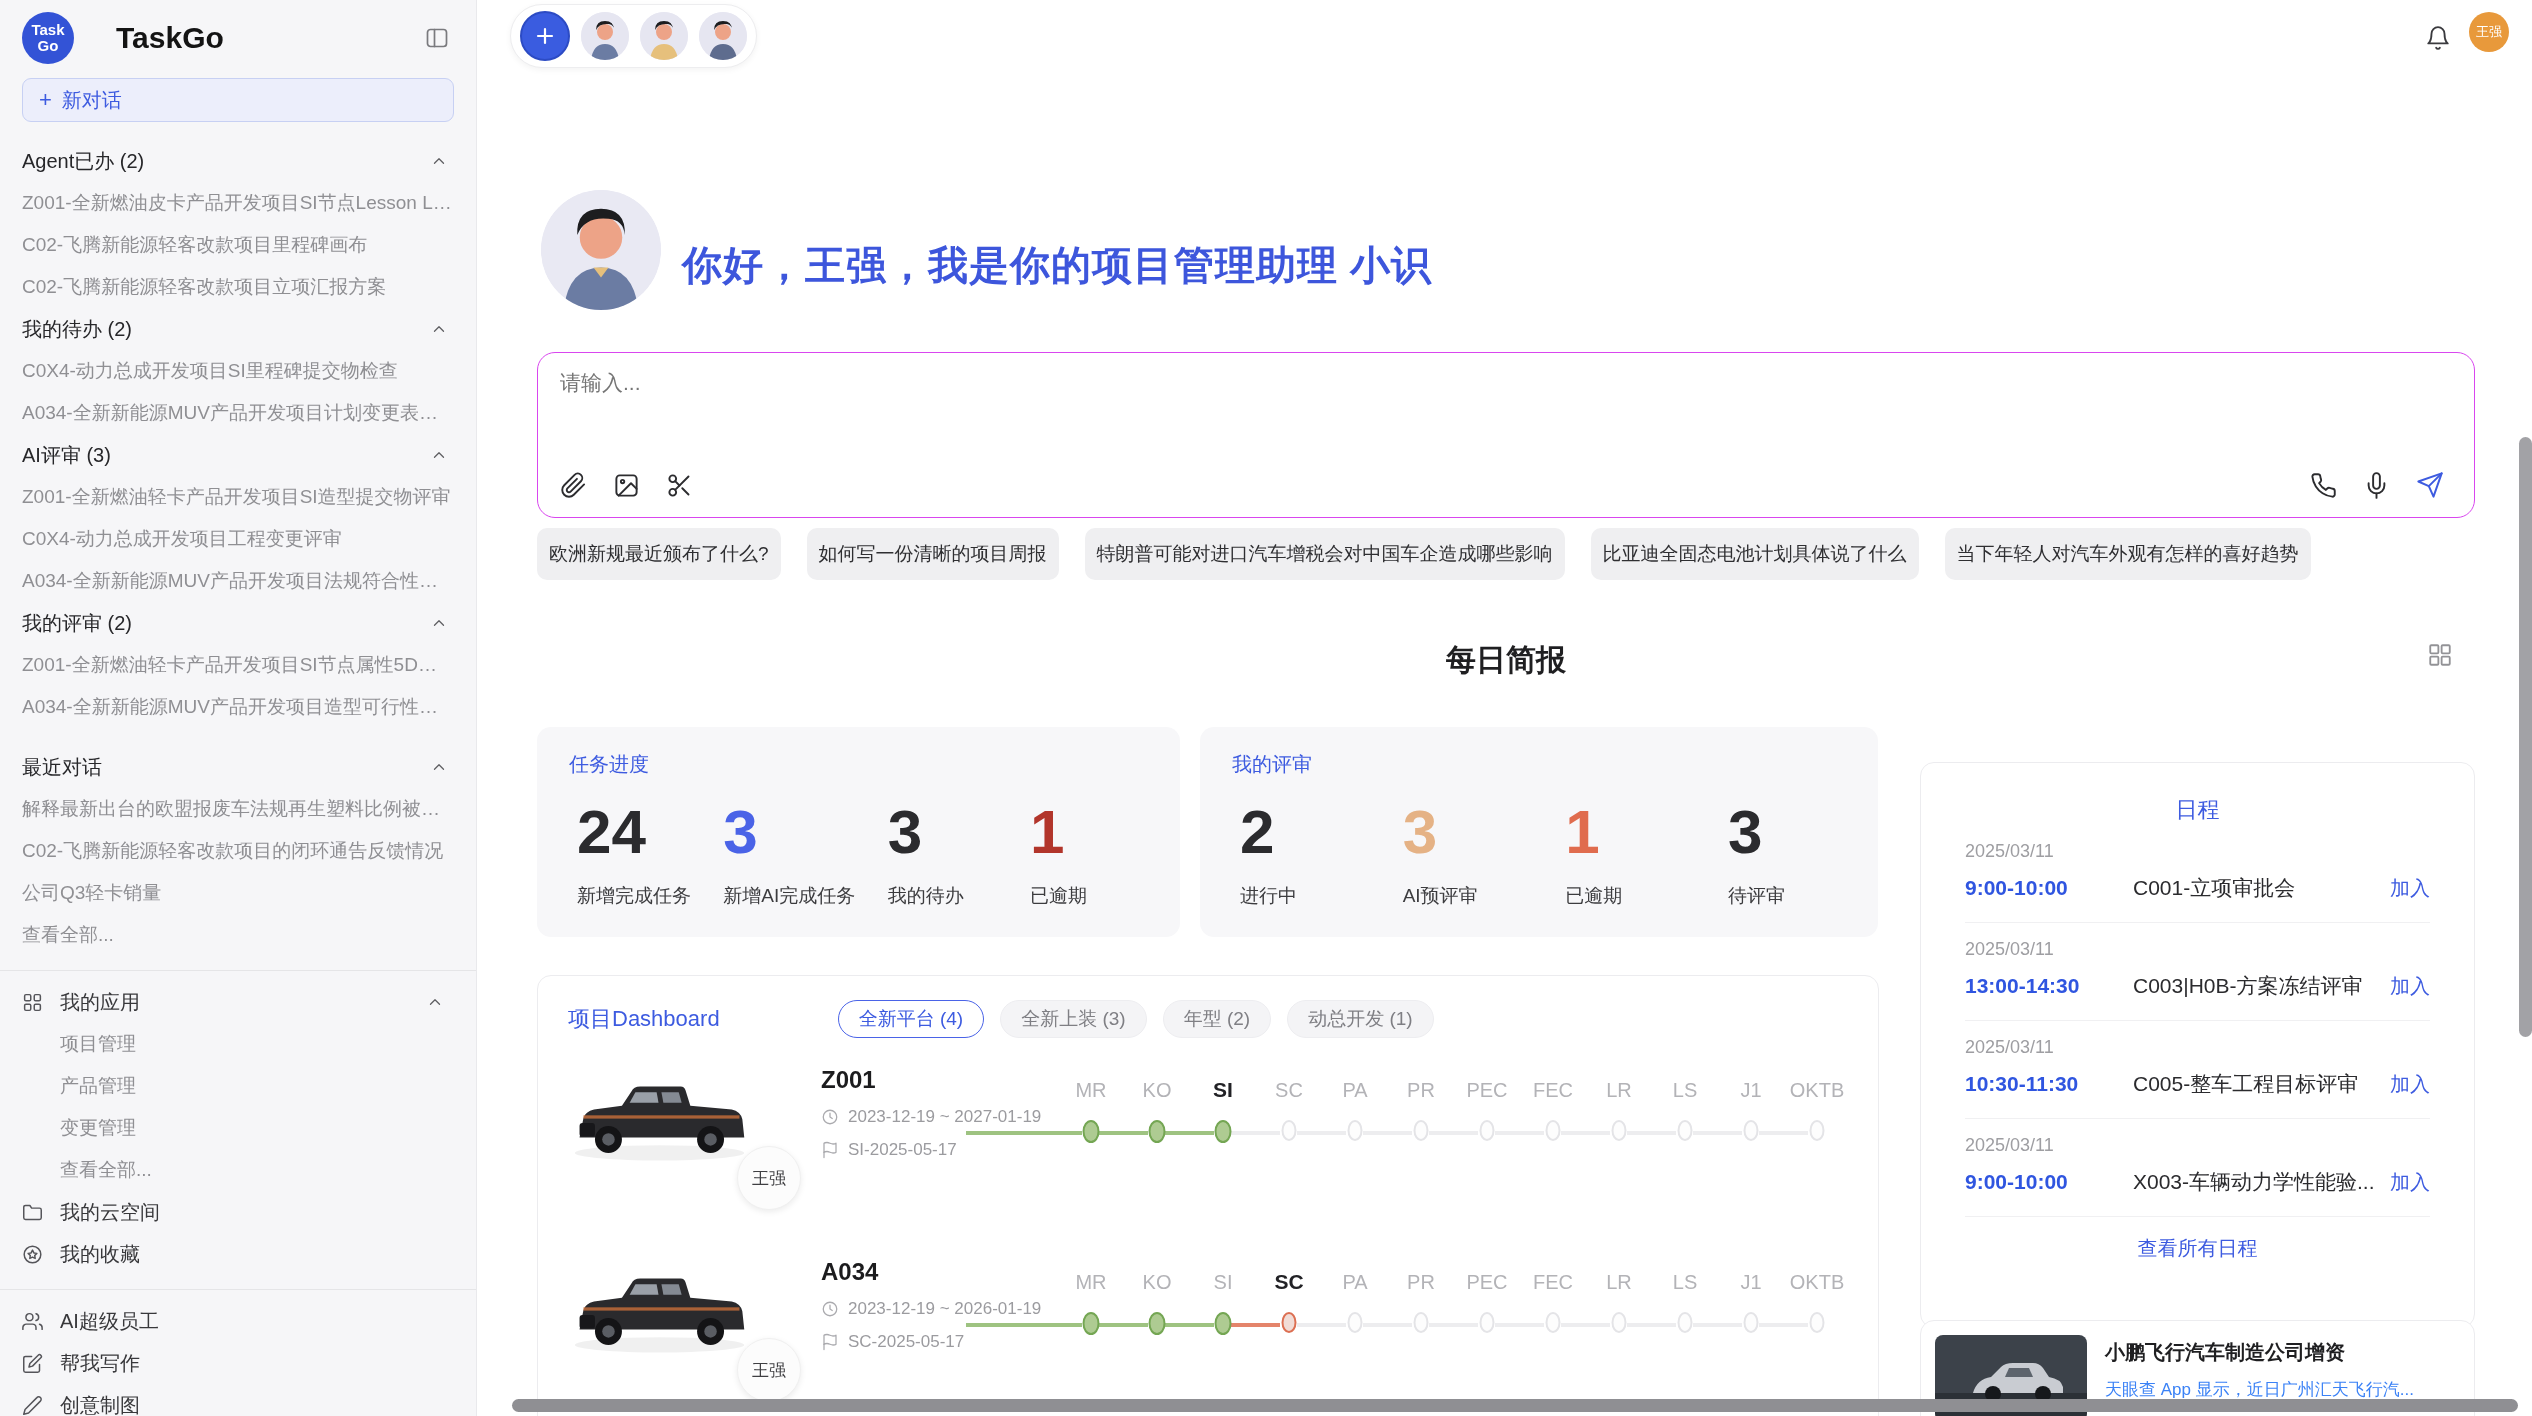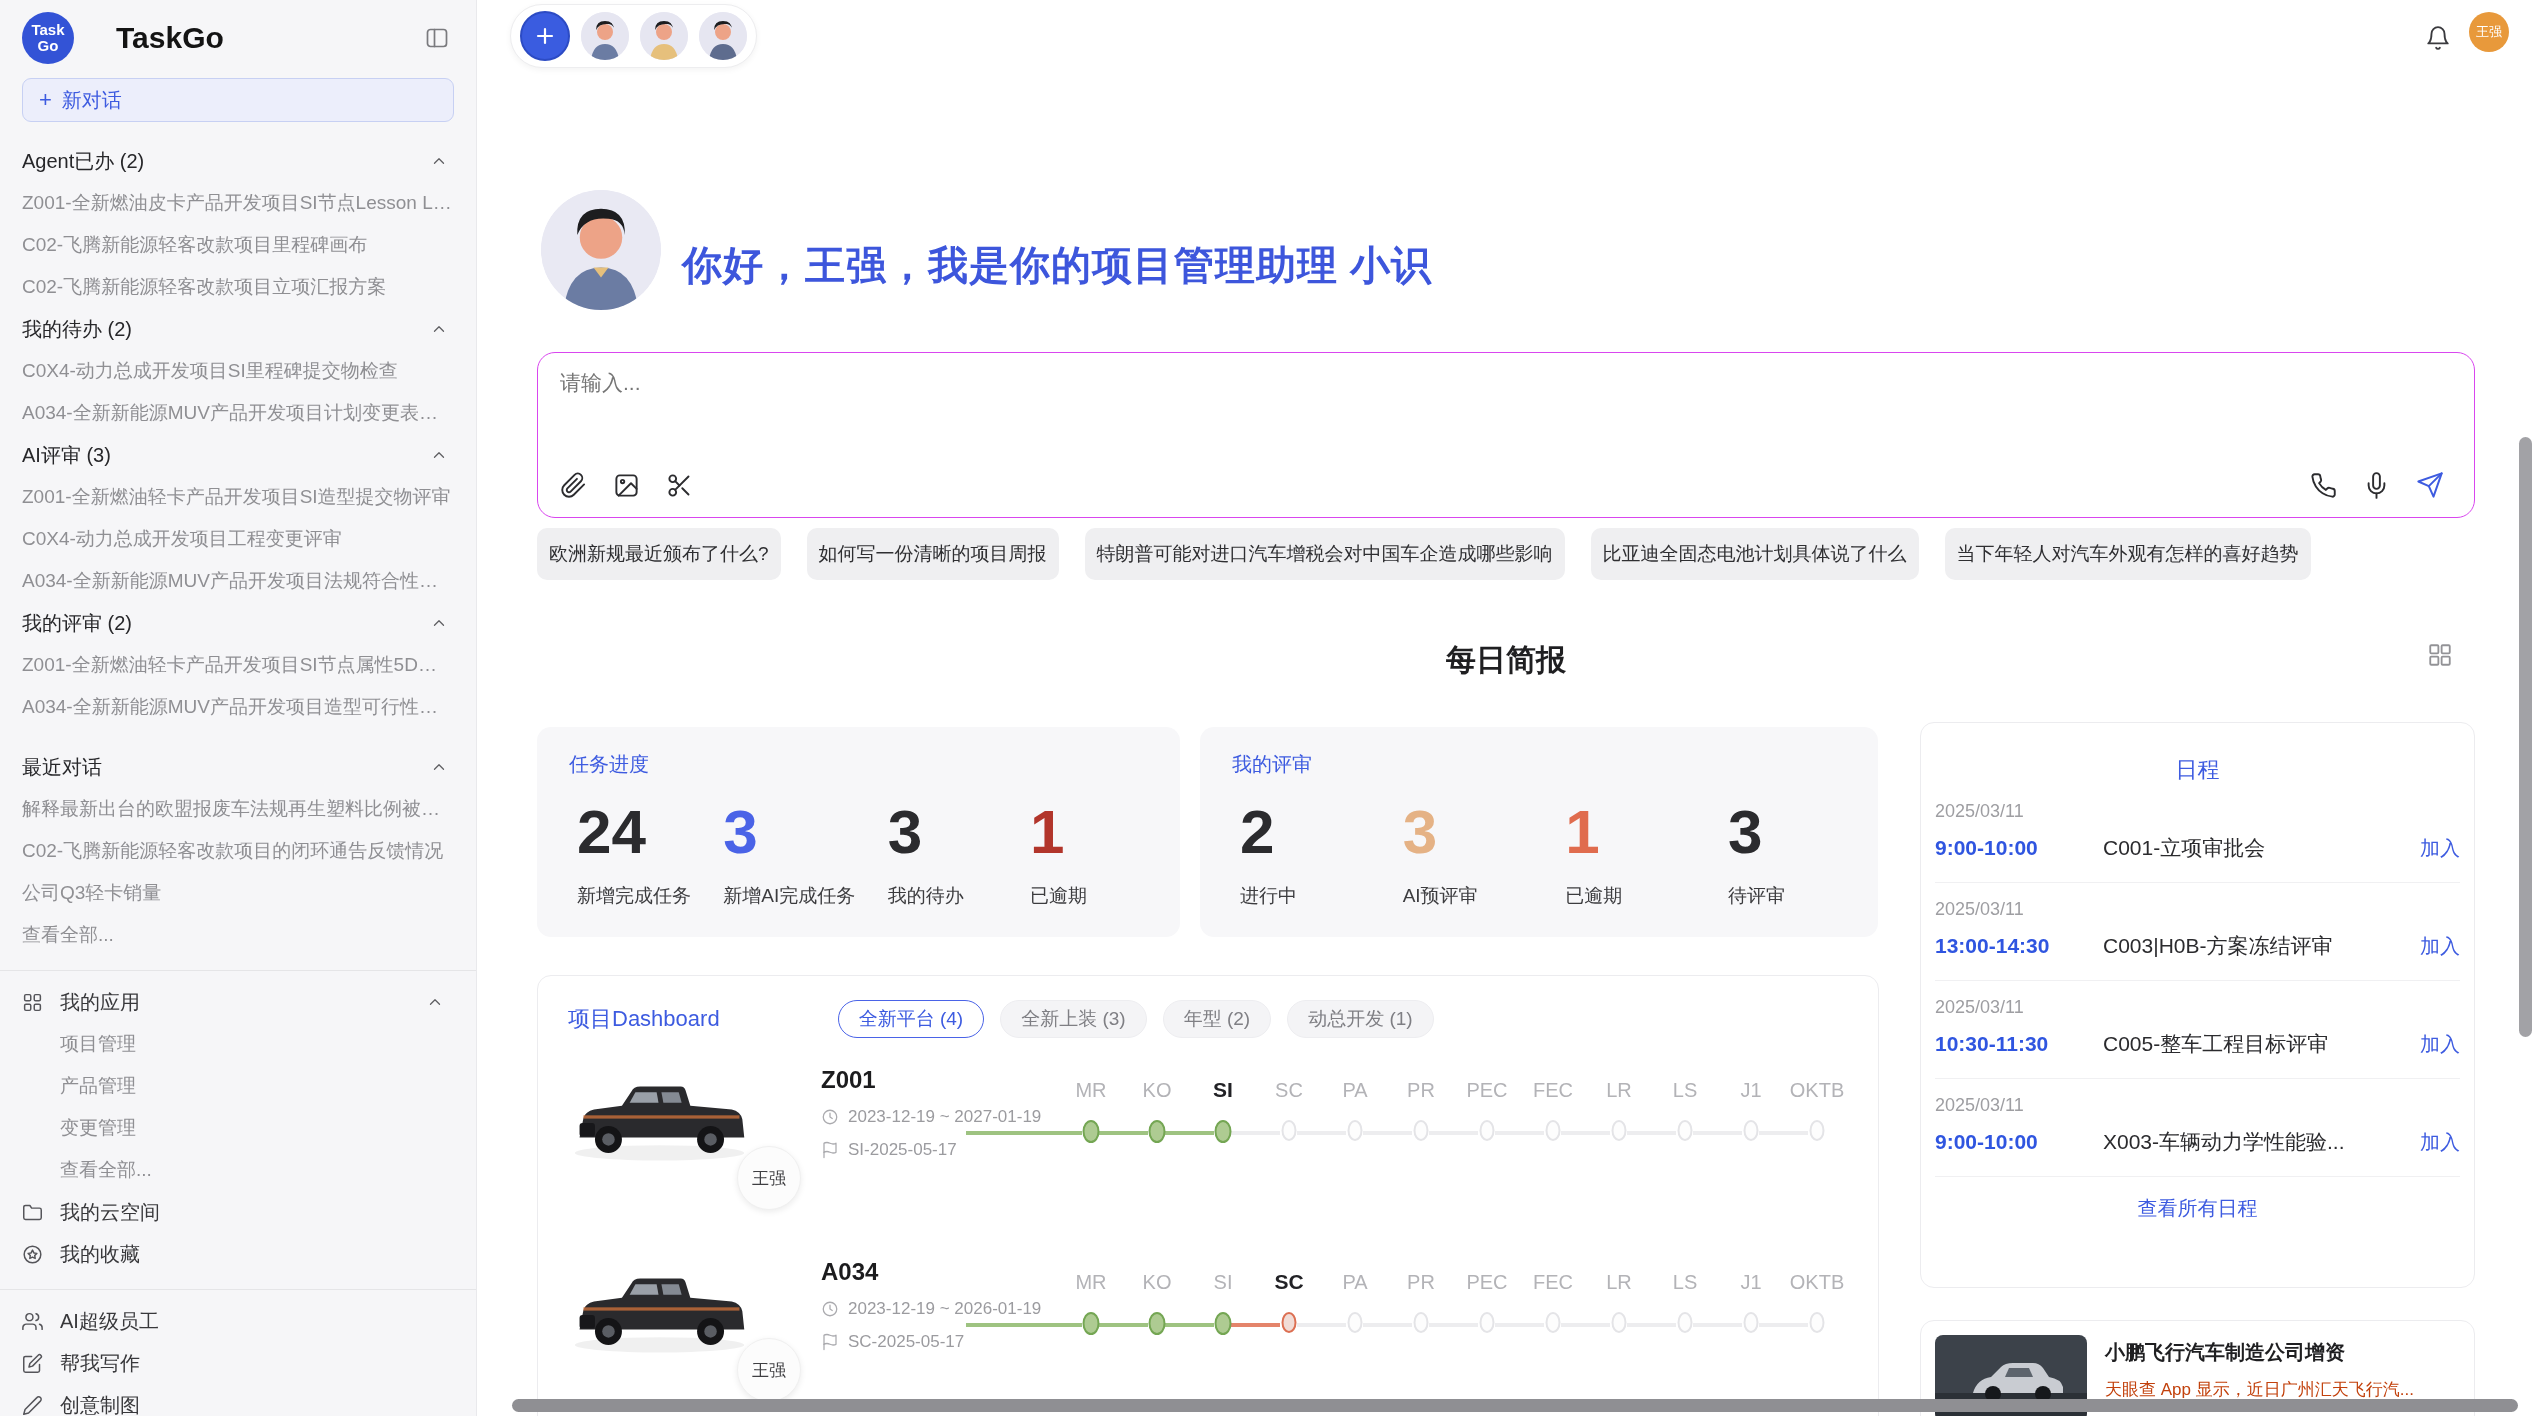--- a/index.html
+++ b/index.html
@@ -114,36 +114,36 @@
   .ms-line { position:absolute; top:15px; left:-25px; width:49px; height:4px; }
   .ms-line.lead { left:-92px; width:116px; }
   .line-green { background:#9ec381; } .line-gray { background:#ededef; } .line-red { background:#e4846b; }
   .ms-node { position:absolute; left:50%; top:4px; transform:translateX(-50%); z-index:1;
     border-radius:50%; }
   .ms-node.done { width:17px; height:23px; background:#aecb92; border:2px solid #74a653; }
   .ms-node.todo { width:15px; height:21px; background:#fdfdfd; border:2px solid #e4e4e7; }
   .ms-node.late { width:15px; height:21px; background:#f1dcd6; border:2px solid #dc6f52; }
 
   
-  .sched-card { position:absolute; left:1443px; top:722px; width:555px; height:566px;
-    border:1px solid #ececef; border-radius:14px; background:#fff; padding:0 14px; }
+  .sched-card { position:absolute; left:1443px; top:762px; width:555px; height:566px;
+    border:1px solid #ececef; border-radius:14px; background:#fff; padding:0 44px; }
   .sched-title { text-align:center; font-size:22px; color:#3d5be0; font-weight:500; margin-top:32px; }
   .sched-item { padding:16px 0 20px; border-bottom:1px solid #f0f0f2; }
   .sched-date { font-size:18px; color:#9e9ea2; }
   .sched-line { display:flex; align-items:center; margin-top:12px; }
   .sched-time { width:168px; font-size:21px; font-weight:700; color:#2f55e0; }
   .sched-name { flex:1; font-size:21px; color:#2b2b2e; white-space:nowrap; overflow:hidden; text-overflow:ellipsis; }
   .sched-join { font-size:20px; color:#3d5be0; cursor:pointer; }
   .sched-viewall { text-align:center; font-size:20px; color:#3d5be0; margin-top:18px; cursor:pointer; }
 
   .news-card { position:absolute; left:1443px; top:1320px; width:555px; height:140px;
     border:1px solid #ececef; border-radius:14px; background:#fff; display:flex; padding:14px; gap:18px; }
   .news-img { width:152px; height:86px; border-radius:8px; overflow:hidden; flex:none; }
   .news-title { font-size:20px; font-weight:700; color:#1f1f21; margin-top:4px; }
-  .news-snippet { font-size:17px; color:#c2410c; margin-top:12px; width:350px;
+  .news-snippet { font-size:17px; color:#3b82f6; margin-top:12px; width:350px;
     white-space:nowrap; overflow:hidden; text-overflow:ellipsis; }
 
   .hscroll { position:absolute; left:512px; top:1399px; width:2006px; height:13px;
     border-radius:7px; background:#8f8f93; }
   .vscroll { position:absolute; left:2519px; top:437px; width:13px; height:600px;
     border-radius:7px; background:#a2a2a6; }
 </style>
 </head>
 <body>
 

